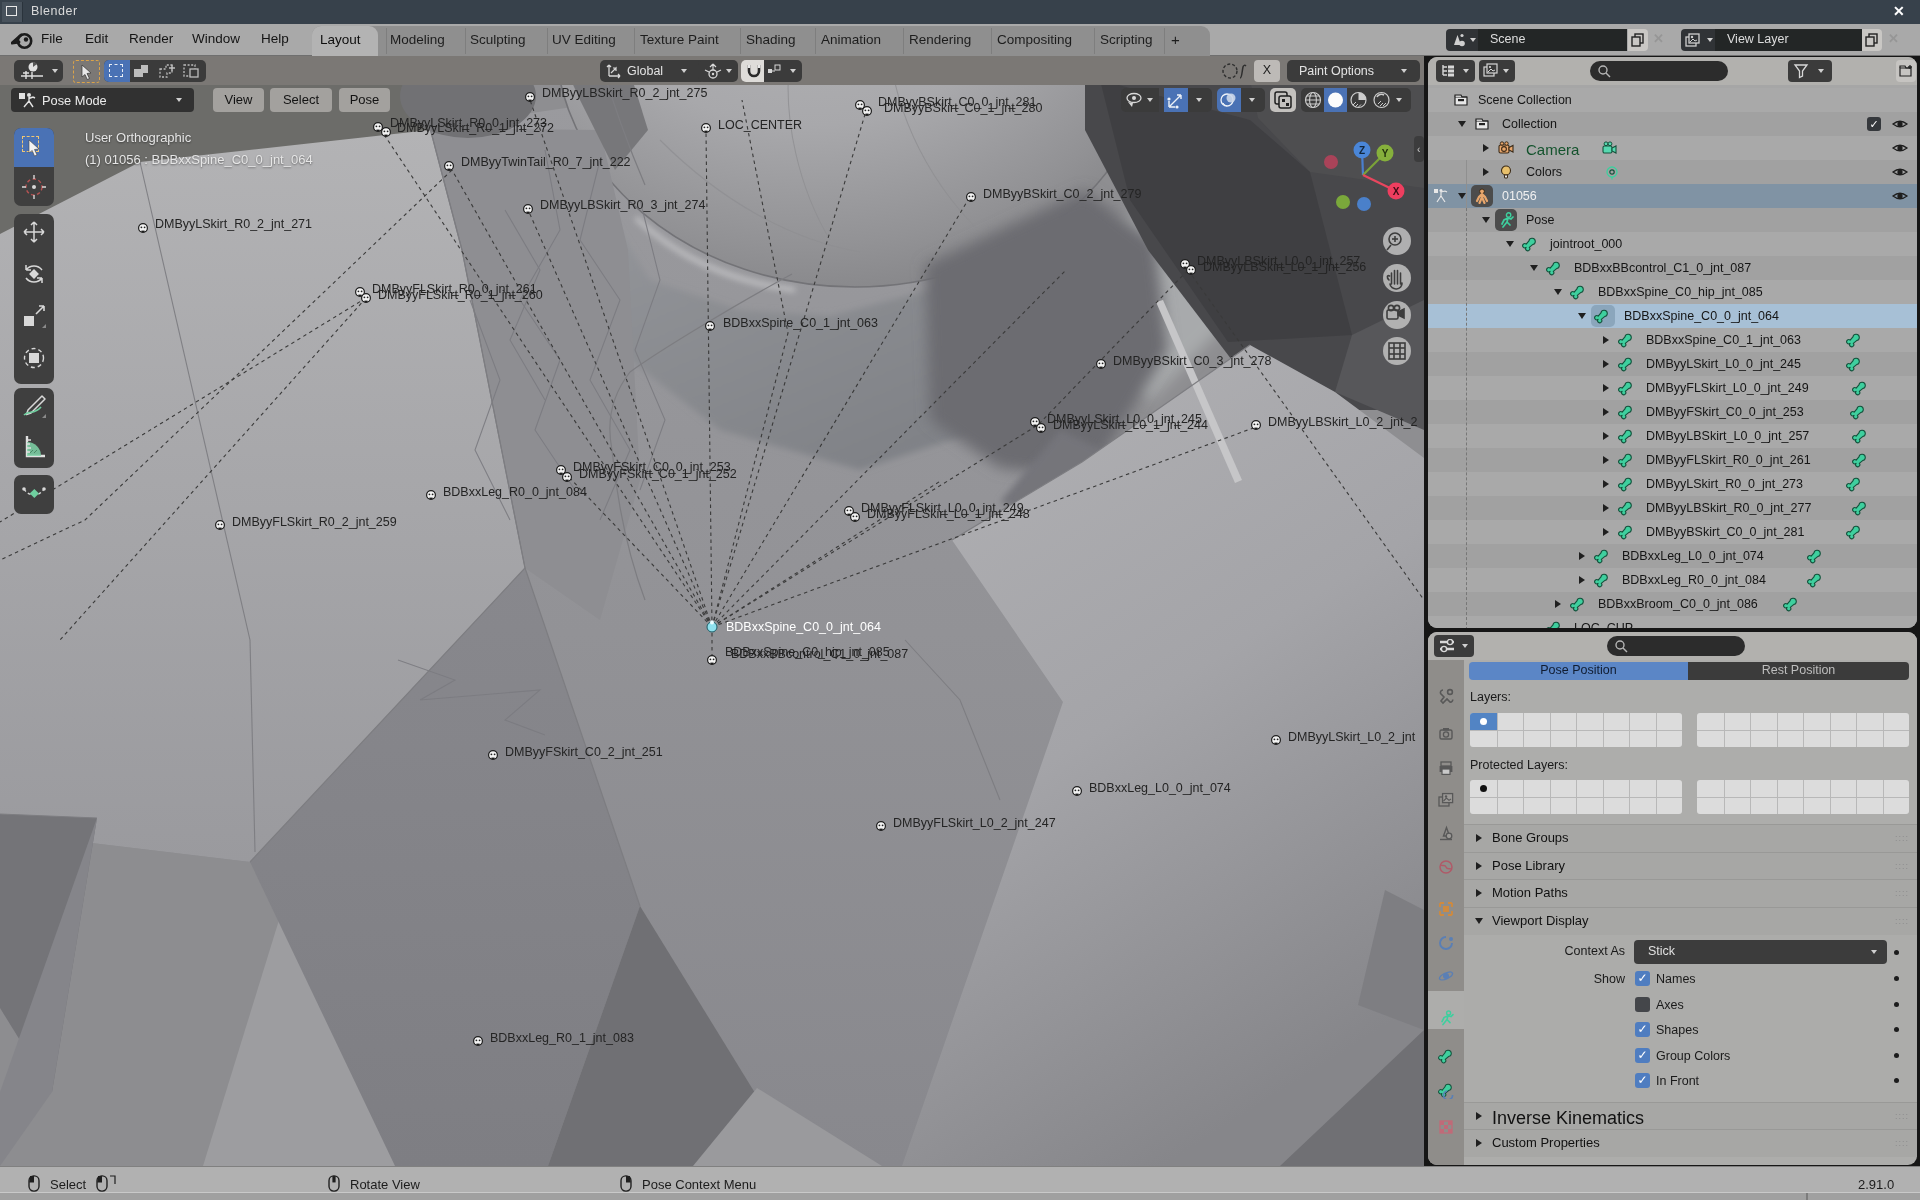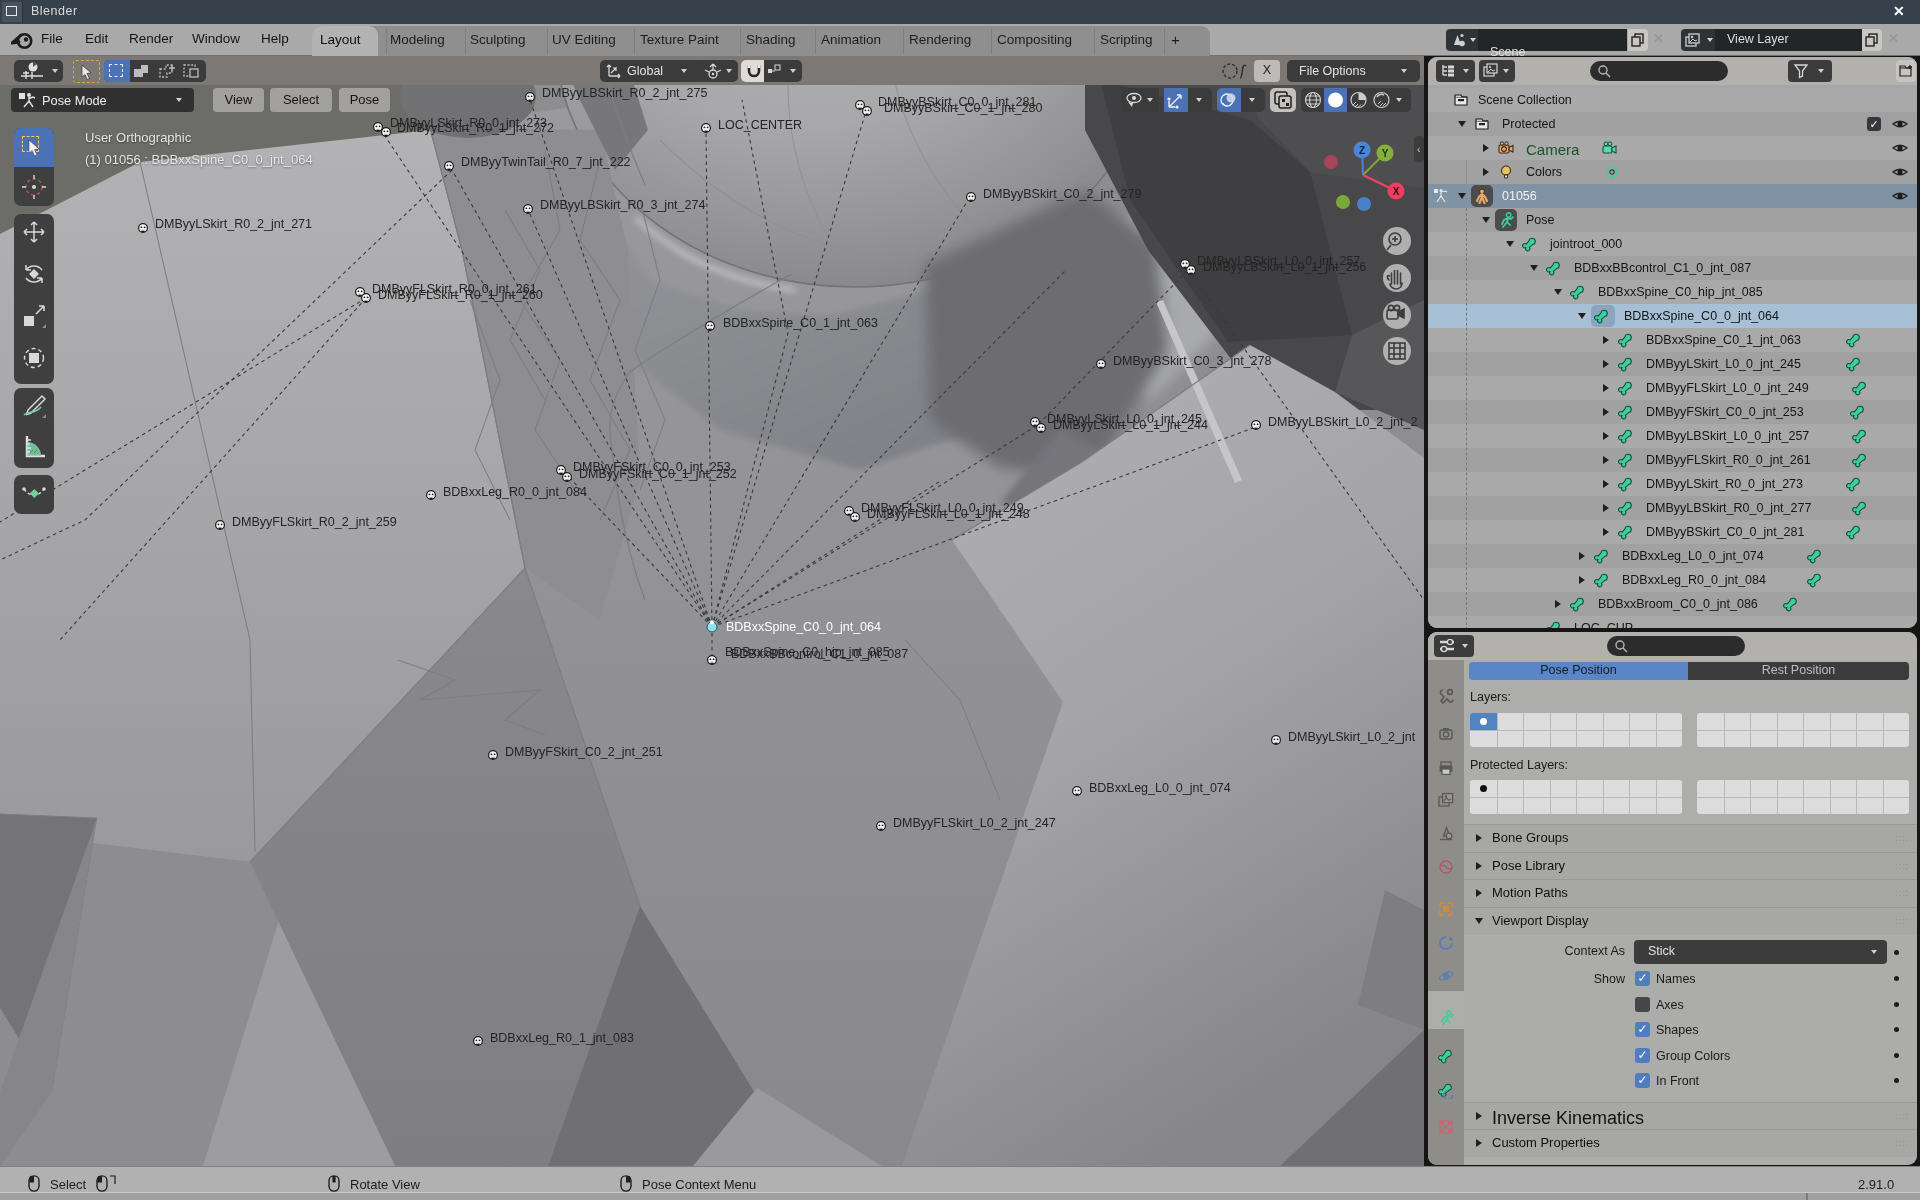--- a/index.html
+++ b/index.html
@@ -58,21 +58,21 @@
 <div class="abs" style="left:1164px;top:28px;width:1px;height:26px;background:#7e7e7e"></div>
 
 <div class="abs" style="left:1446px;top:29px;width:32px;height:22px;background:#303336;border-radius:4px 0 0 4px">
   <svg class="abs" style="left:4px;top:3px" width="17" height="16" viewBox="0 0 17 16">
     <path d="M4 13 L7.5 3 L11 13 Z" fill="#cfcfcf"></path>
       <circle cx="12" cy="11.5" r="2.8" fill="#cfcfcf"></circle>
       <circle cx="12" cy="3.5" r="1.6" fill="#cfcfcf"></circle>
   </svg>
   <span class="chev abs" style="left:24px;top:9px"></span>
 </div>
-<div class="abs" style="left:1478px;top:29px;width:149px;height:22px;background:#232626;color:#dedede;font-size:12.5px;padding:16px 0 0 12px">Scene</div>
+<div class="abs" style="left:1478px;top:29px;width:149px;height:22px;background:#232626;color:#dedede;font-size:12.5px;padding:3px 0 0 12px">Scene</div>
 <div class="abs" style="left:1628px;top:29px;width:20px;height:22px;background:#c9c7c4;border-radius:0 4px 4px 0">
   <svg class="abs" style="left:3px;top:4px" width="14" height="14" viewBox="0 0 14 14">
       <rect x="4" y="1" width="8" height="9" fill="none" stroke="#222" stroke-width="1.4"></rect>
       <rect x="1" y="4" width="8" height="9" fill="#c9c7c4" stroke="#222" stroke-width="1.4"></rect>
     </svg>
 </div>
 <div class="abs" style="left:1653px;top:31px;font-size:13px;color:#969696;font-weight:bold">✕</div>
 <div class="abs" style="left:1681px;top:29px;width:34px;height:22px;background:#303336;border-radius:4px 0 0 4px">
   <svg class="abs" style="left:4px;top:3px" width="18" height="16" viewBox="0 0 18 16">
     <rect x="1" y="5" width="10" height="9" fill="none" stroke="#cfcfcf" stroke-width="1.3"></rect>
@@ -396,21 +396,21 @@
         <path d="M5 7 L8 7" stroke="#d8d8d8"></path>
       </svg>
   <span class="chev abs" style="left:26px;top:9px"></span>
 </div>
 <svg class="abs" style="left:1222px;top:5px" width="26" height="20" viewBox="0 0 26 20">
       <circle cx="8" cy="10" r="7" fill="none" stroke="#2e2e2e" stroke-width="1.4" stroke-dasharray="3,2"></circle>
       <path d="M18 17 C20 17 20 10 21 6 C21.5 4 23 4 24 5" fill="none" stroke="#2e2e2e" stroke-width="1.5"></path>
     </svg>
 <div class="abs" style="left:1254px;top:4px;width:26px;height:22px;background:#bdbab7;border-radius:4px;text-align:center;font-size:12.5px;color:#1c1c1c;padding-top:3px">X</div>
 <div class="abs dk" style="left:1287px;top:4px;width:133px;height:22px">
-  <div class="abs" style="left:12px;top:4px;font-size:12.5px;color:#e3e3e3">File Options</div>
+  <div class="abs" style="left:12px;top:4px;font-size:12.5px;color:#e3e3e3">Paint Options</div>
   <span class="chev abs" style="left:114px;top:9px"></span>
 </div>
 
 <div class="abs" style="left:11px;top:32px;width:183px;height:24px;background:#313131;border-radius:4px">
   <svg class="abs" style="left:7px;top:4px" width="18" height="16" viewBox="0 0 18 16">
         <rect x="1" y="1" width="6" height="6" fill="#e2e2e2"></rect>
         <circle cx="11" cy="3" r="2" fill="#e2e2e2"></circle>
         <path d="M11 5 L11 9 M11 9 L6 15 M11 9 L15 15 M11 6.5 L15 5 M15 5 L17 6" stroke="#e2e2e2" stroke-width="1.4" fill="none"></path>
       </svg>
   <div class="abs" style="left:31px;top:4.5px;font-size:12.8px;color:#ececec">Pose Mode</div>
@@ -645,21 +645,21 @@
 <div class="abs" style="left:38px;top:103px;width:1px;height:48px;background:#8f8f8f"></div>
 <div class="abs" style="left:38px;top:151px;height:432px;border-left:1px dashed #777;width:0"></div>
 <svg class="abs" style="left:25px;top:35px" width="16" height="16" viewBox="0 0 16 16">
       <use href="#colli"></use>
     </svg>
     <div class="abs" style="left:50px;top:36px;font-size:12.5px;color:#151515;white-space:nowrap">Scene Collection</div>
 <span class="tri-d abs" style="left:30px;top:64px"></span>
     <svg class="abs" style="left:46px;top:59px" width="16" height="16" viewBox="0 0 16 16">
       <use href="#colli"></use>
     </svg>
-    <div class="abs" style="left:74px;top:60px;font-size:12.5px;color:#151515;white-space:nowrap">Protected</div>
+    <div class="abs" style="left:74px;top:60px;font-size:12.5px;color:#151515;white-space:nowrap">Collection</div>
     <div class="abs" style="left:439px;top:60px;width:14px;height:14px;background:#35383c;border-radius:3px;color:#fff;font-size:11px;text-align:center;line-height:14px">✓</div>
     <svg class="abs" style="left:464px;top:59px" width="16" height="16" viewBox="0 0 16 16">
       <use href="#eyei"></use>
     </svg>
 <span class="tri-r abs" style="left:55px;top:86.5px"></span>
     <svg class="abs" style="left:70px;top:83px" width="16" height="16" viewBox="0 0 16 16">
       <use href="#camoi"></use>
     </svg>
     <div class="abs" style="left:98px;top:84px;font-size:15px;color:#14532d;white-space:nowrap">Camera</div>
     <svg class="abs" style="left:174px;top:83px" width="16" height="16" viewBox="0 0 16 16">

